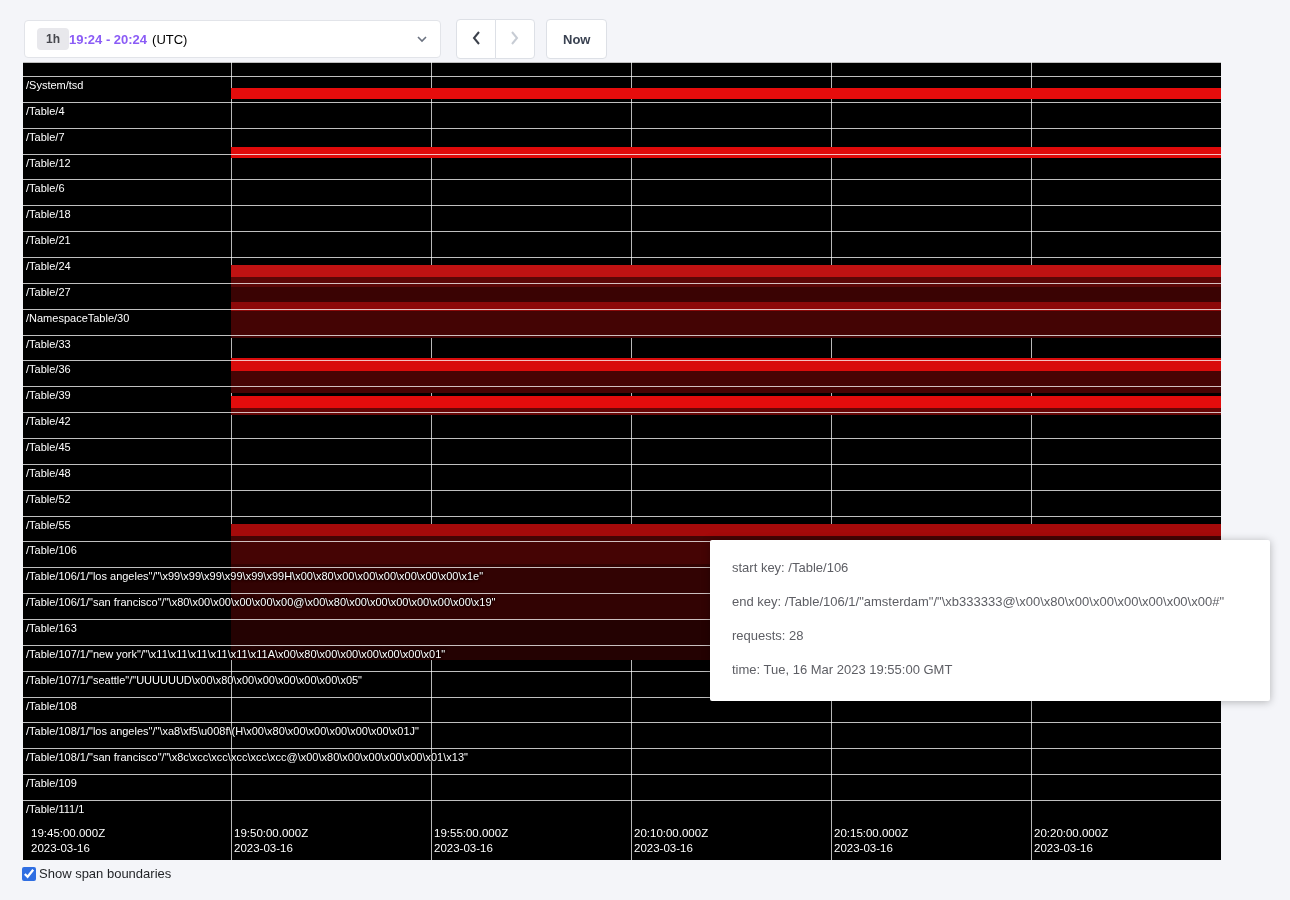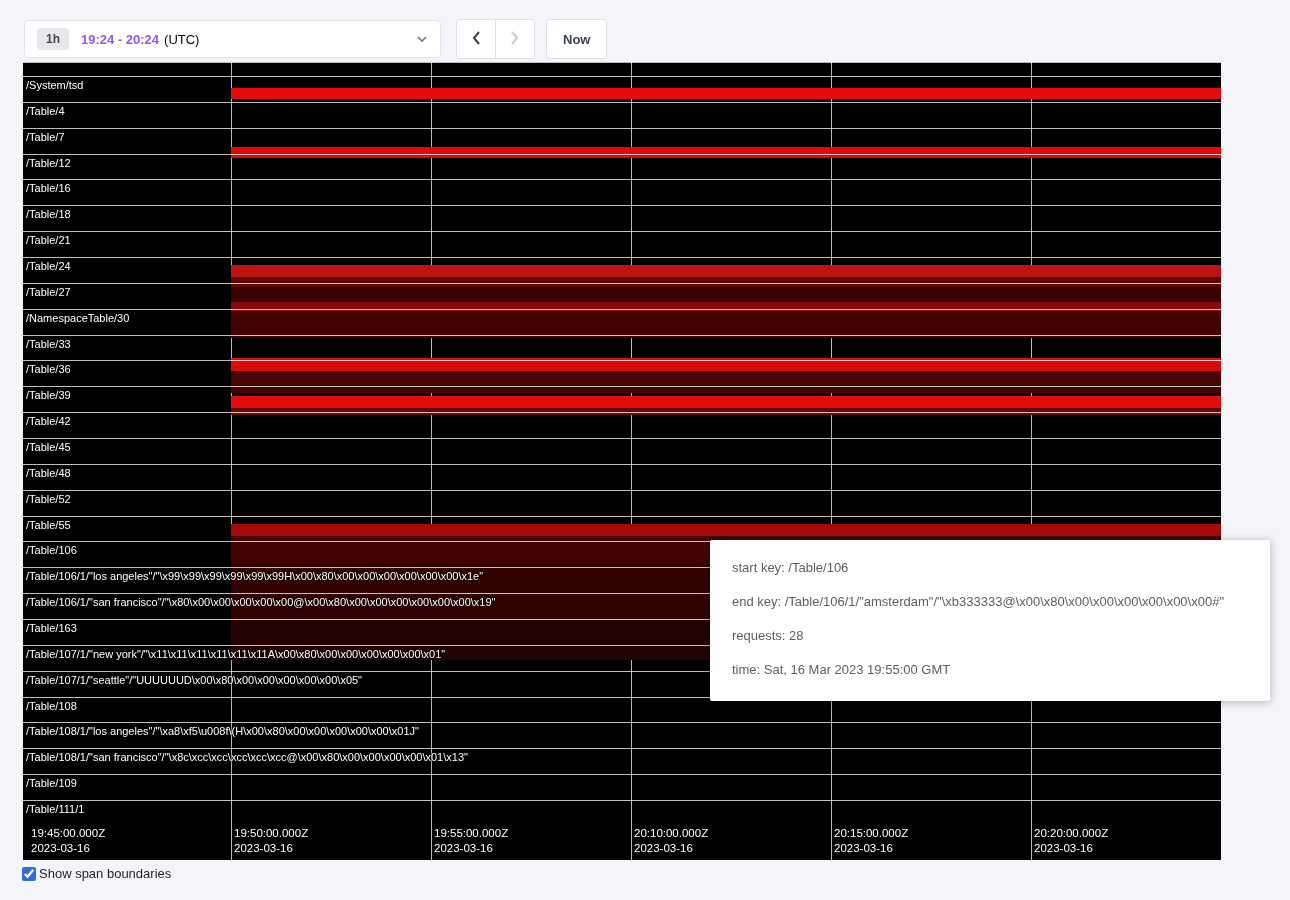--- a/index.html
+++ b/index.html
@@ -19,21 +19,21 @@
   }
   .time-select {
     width: 417px; height: 38px;
     background: #fff; border: 1px solid #e2e4e9; border-radius: 4px;
     display: flex; align-items: center; padding: 0 12px;
     cursor: pointer;
   }
   .chip {
     background: #e8e8ec; color: #46474d;
     font-size: 12px; font-weight: 700;
-    padding: 4px 9px; border-radius: 4px; margin-right: 12px;
+    padding: 4px 9px; border-radius: 4px; 
   }
   .range { font-size: 13px; font-weight: 700; color: #8b5cf6; }
   .tz { font-size: 13px; color: #000000; margin-left: 5px; }
   .select-chev { margin-left: auto; display: inline-flex; }
   .nav-group { margin-left: 15px; display: flex; }
   .nav {
     width: 40px; height: 40px; background: #fff;
     border: 1px solid #dde0e6; display: inline-flex;
     align-items: center; justify-content: center; cursor: pointer;
   }
@@ -155,21 +155,21 @@
       <div class="hline" style="top: 0px;"></div>
       <div class="hline" style="top: 14px;"></div>
       <div class="row-label" style="top: 17px;">/System/tsd</div>
       <div class="hline" style="top: 39.857px;"></div>
       <div class="row-label" style="top: 42.857px;">/Table/4</div>
       <div class="hline" style="top: 65.714px;"></div>
       <div class="row-label" style="top: 68.714px;">/Table/7</div>
       <div class="hline" style="top: 91.571px;"></div>
       <div class="row-label" style="top: 94.571px;">/Table/12</div>
       <div class="hline" style="top: 117.428px;"></div>
-      <div class="row-label" style="top: 120.428px;">/Table/16</div>
+      <div class="row-label" style="top: 120.428px;">/Table/6</div>
       <div class="hline" style="top: 143.285px;"></div>
       <div class="row-label" style="top: 146.285px;">/Table/18</div>
       <div class="hline" style="top: 169.142px;"></div>
       <div class="row-label" style="top: 172.142px;">/Table/21</div>
       <div class="hline" style="top: 194.999px;"></div>
       <div class="row-label" style="top: 197.999px;">/Table/24</div>
       <div class="hline" style="top: 220.856px;"></div>
       <div class="row-label" style="top: 223.856px;">/Table/27</div>
       <div class="hline" style="top: 246.713px;"></div>
       <div class="row-label" style="top: 249.713px;">/NamespaceTable/30</div>
@@ -234,21 +234,21 @@
       <div class="axis-label" style="left: 1011px; top: 764px;">
         <div>20:20:00.000Z</div>
         <div>2023-03-16</div>
       </div>
     </div>
 
   <div class="kv-tooltip">
     <div class="tline">start key: /Table/106</div>
     <div class="tline">end key: /Table/106/1/"amsterdam"/"\xb333333@\x00\x80\x00\x00\x00\x00\x00\x00#"</div>
     <div class="tline">requests: 28</div>
-    <div class="tline">time: Sat, 16 Mar 2023 19:55:00 GMT</div>
+    <div class="tline">time: Tue, 16 Mar 2023 19:55:00 GMT</div>
   </div>
 
   <div class="footer">
     <input type="checkbox" id="span-cb" checked="" style="">
     <label for="span-cb">Show span boundaries</label>
   </div>
 
 </div>
 
 </body></html>

